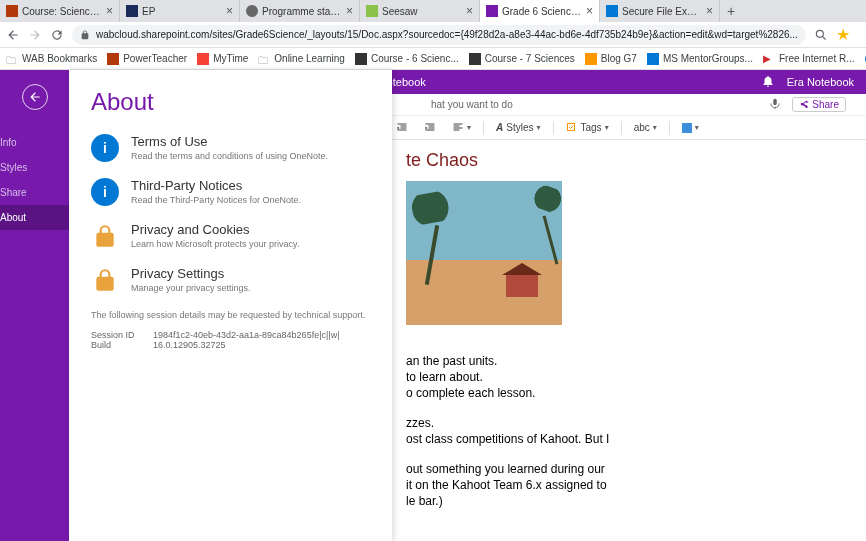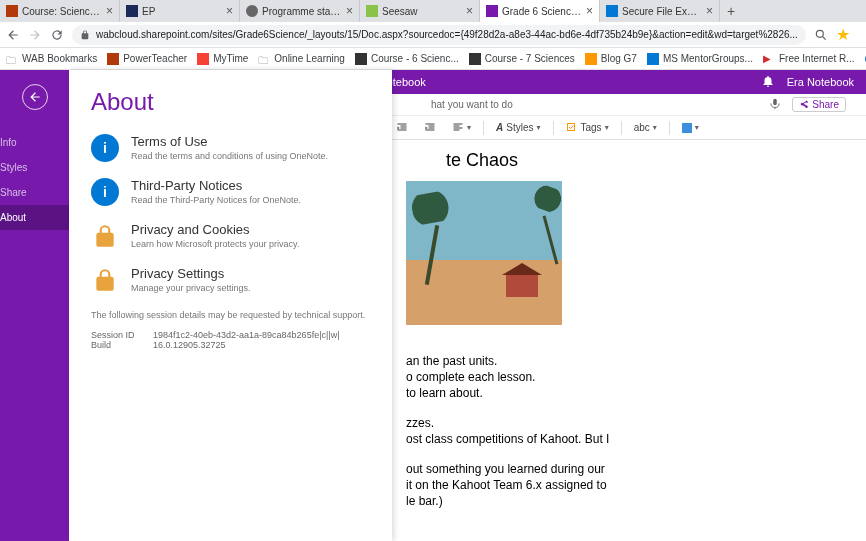--- a/index.html
+++ b/index.html
@@ -63,21 +63,21 @@
 .ai-icon.orange { background: transparent; }
 .about-item .label { font-size: 13px; color: #333; line-height: 16px; }
 .about-item .sub { font-size: 9px; color: #777; line-height: 12px; }
 .diag-title { font-size: 14px; color: #333; margin-top: 10px; }
 .diag-sub { font-size: 9px; color: #777; margin: 12px 0 10px; }
 .diag-row { display: flex; font-size: 9px; color: #666; }
 .diag-row .k { width: 62px; }
 
 
 .content { position: absolute; left: 392px; right: 0; top: 70px; bottom: 0; padding: 10px 14px; font-size: 12px; color: #000; overflow: hidden; }
-.doc-heading { color: #000000; font-size: 18px; font-weight: 400; margin-bottom: 10px; margin-left: 40px; }
+.doc-heading { color: #7f1d1d; font-size: 18px; font-weight: 400; margin-bottom: 10px; }
 .doc-image { width: 156px; height: 144px; background: linear-gradient(#7fb6c8 55%, #d6a06a 55%); position: relative; margin-bottom: 28px; }
 .doc-image .house { position: absolute; bottom: 28px; right: 24px; width: 32px; height: 22px; background: #b04a3a; }
 .doc-image .roof { position: absolute; bottom: 50px; right: 20px; width: 0; height: 0; border-left: 20px solid transparent; border-right: 20px solid transparent; border-bottom: 12px solid #6a2a1a; }
 .doc-image .palm1 { position: absolute; left: 24px; bottom: 40px; width: 4px; height: 60px; background: #3a4a2a; transform: rotate(10deg); }
 .doc-image .leaves1 { position: absolute; left: 6px; top: 10px; width: 60px; height: 30px; background: radial-gradient(circle at 30% 50%, #2f5a3f 40%, transparent 42%); transform: rotate(-10deg); }
 .doc-image .palm2 { position: absolute; right: 10px; bottom: 60px; width: 3px; height: 50px; background: #3a4a2a; transform: rotate(-15deg); }
 .doc-image .leaves2 { position: absolute; right: -6px; top: 4px; width: 50px; height: 24px; background: radial-gradient(circle at 60% 50%, #2f5a3f 40%, transparent 42%); transform: rotate(20deg); }
 .para { line-height: 16px; margin-bottom: 14px; }
 </style>
 </head>
@@ -269,22 +269,22 @@
     <div class="doc-image">
       <div class="leaves1"></div>
         <div class="palm1"></div>
       <div class="leaves2"></div>
         <div class="palm2"></div>
       <div class="roof"></div>
         <div class="house"></div>
     </div>
     <div class="para">
       <div>an the past units.</div>
+        <div>to learn about.</div>
         <div>o complete each lesson.</div>
-        <div>to learn about.</div>
     </div>
     <div class="para">
       <div>zzes.</div>
         <div>ost class competitions of Kahoot. But I</div>
     </div>
     <div class="para">
       <div>out something you learned during our</div>
         <div>it on the Kahoot Team 6.x assigned to</div>
         <div>le bar.)</div>
     </div>

